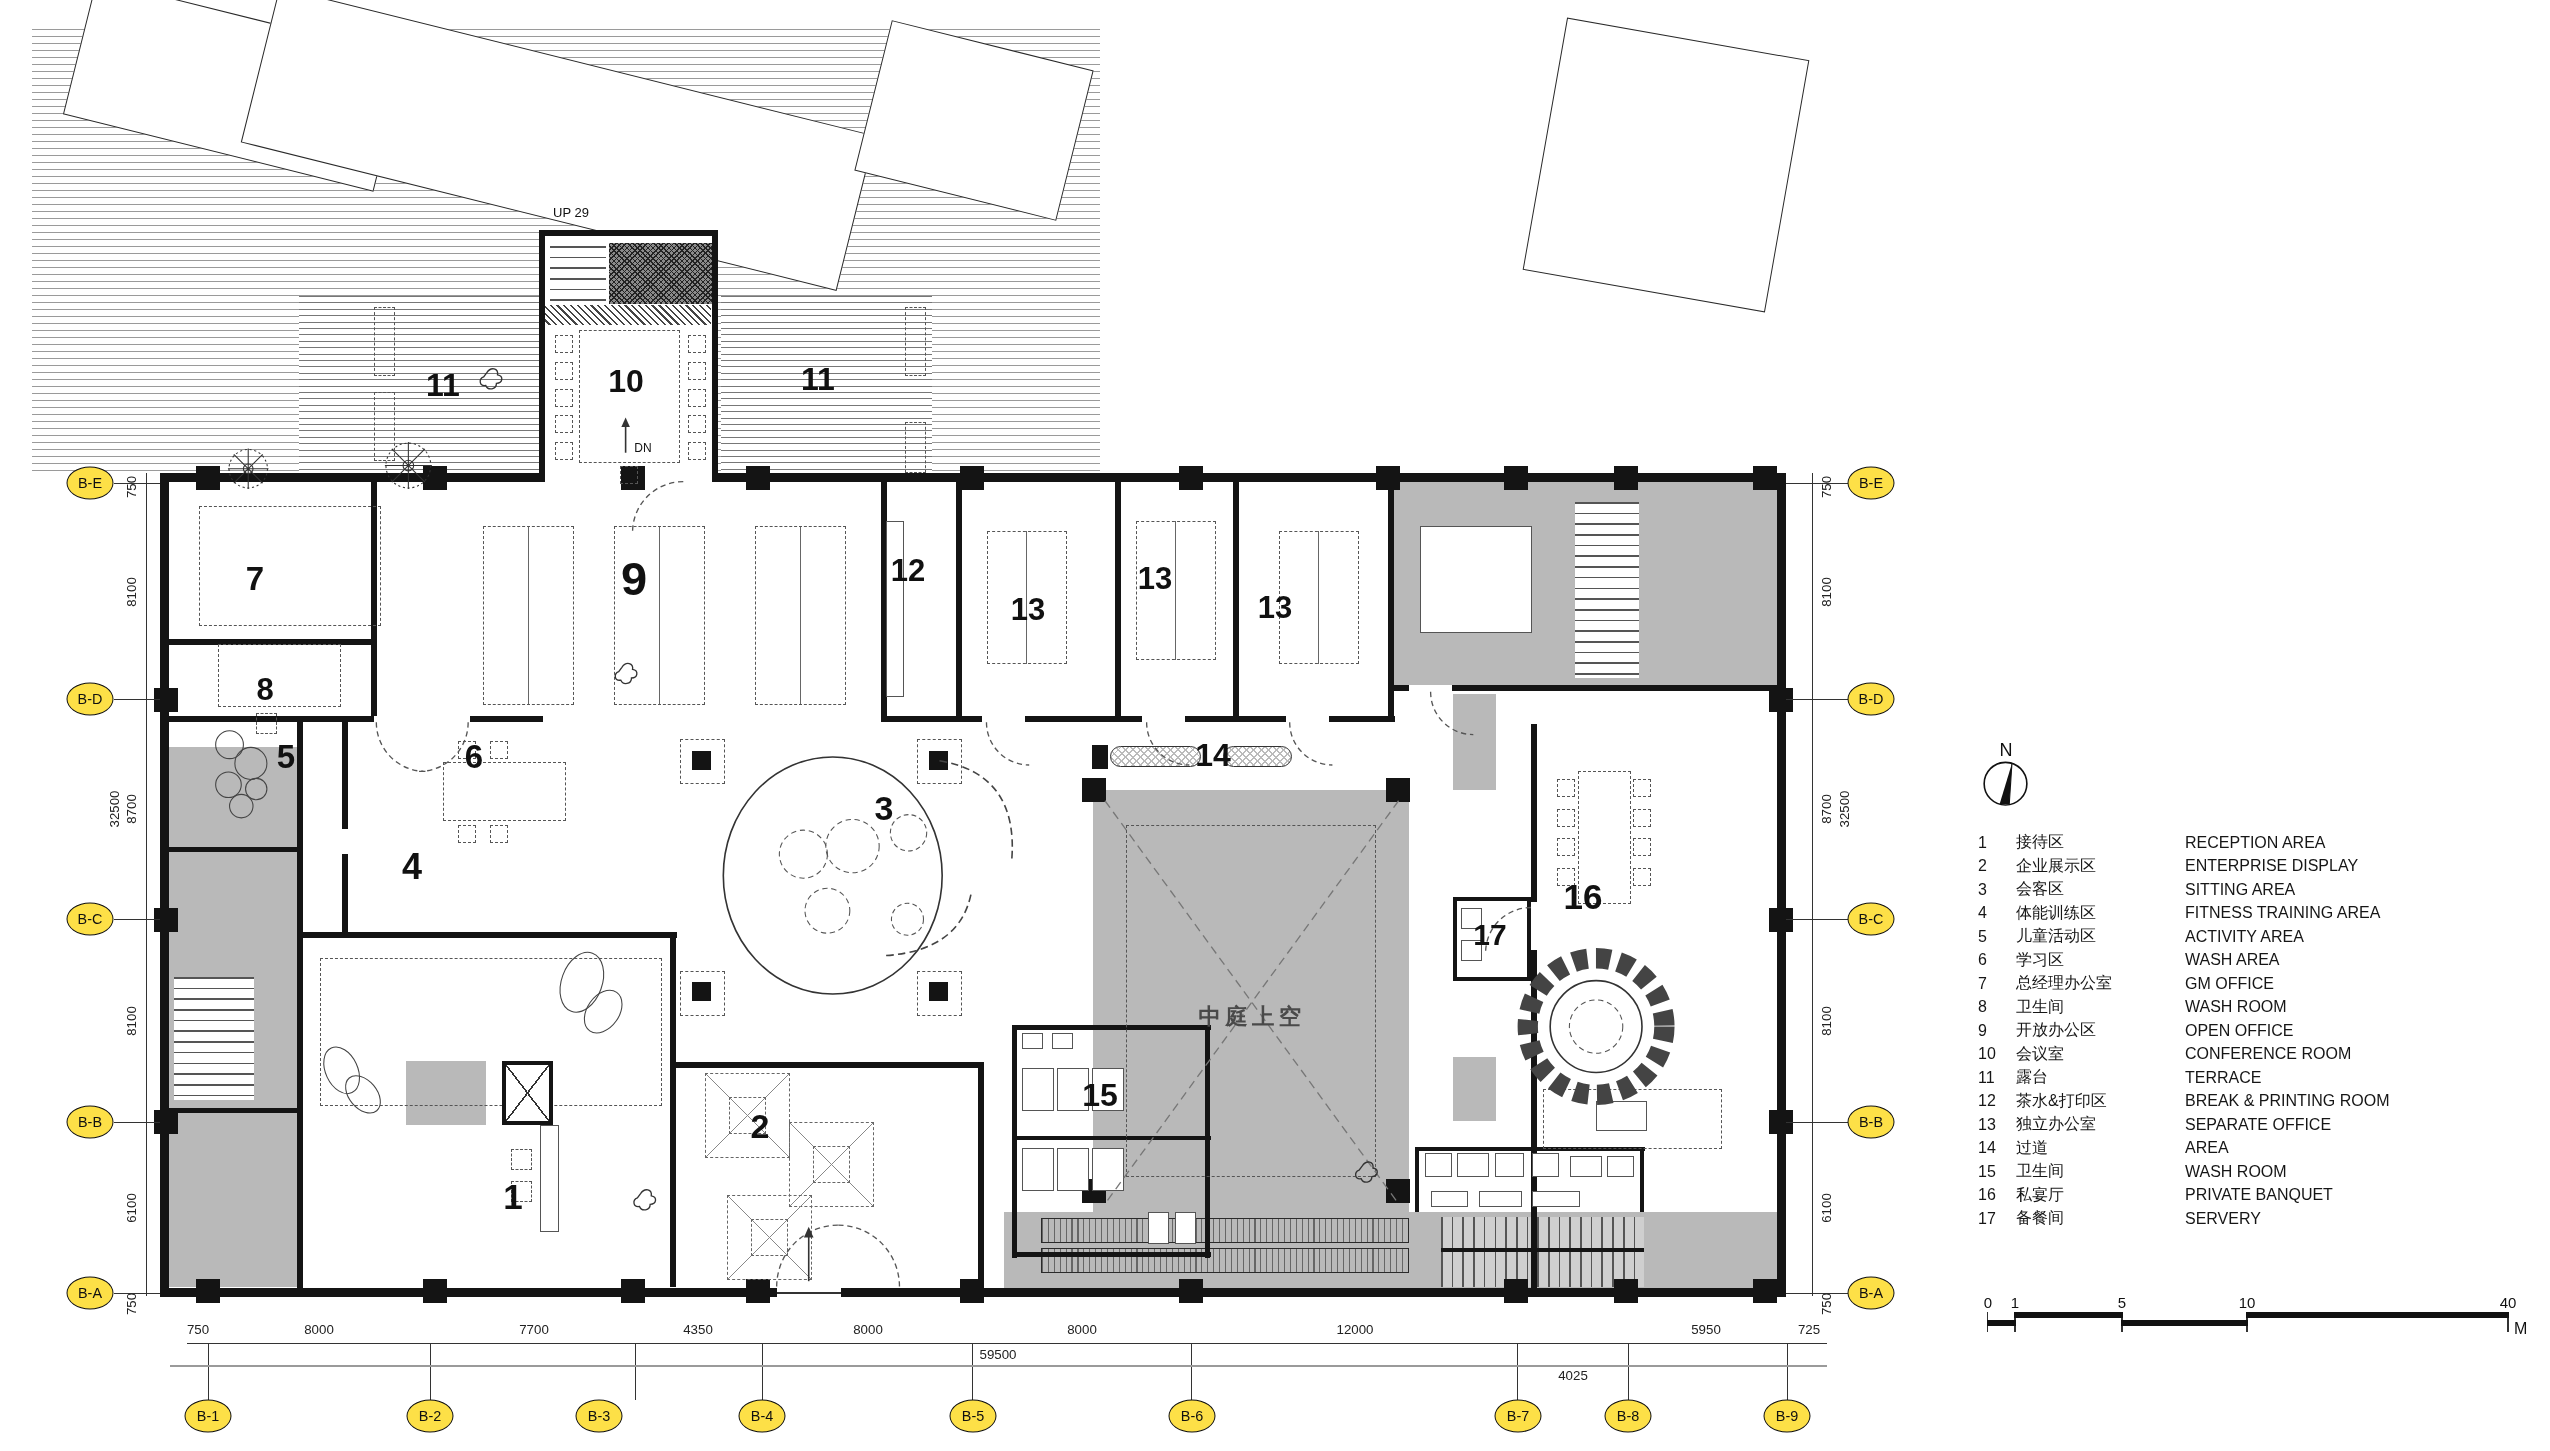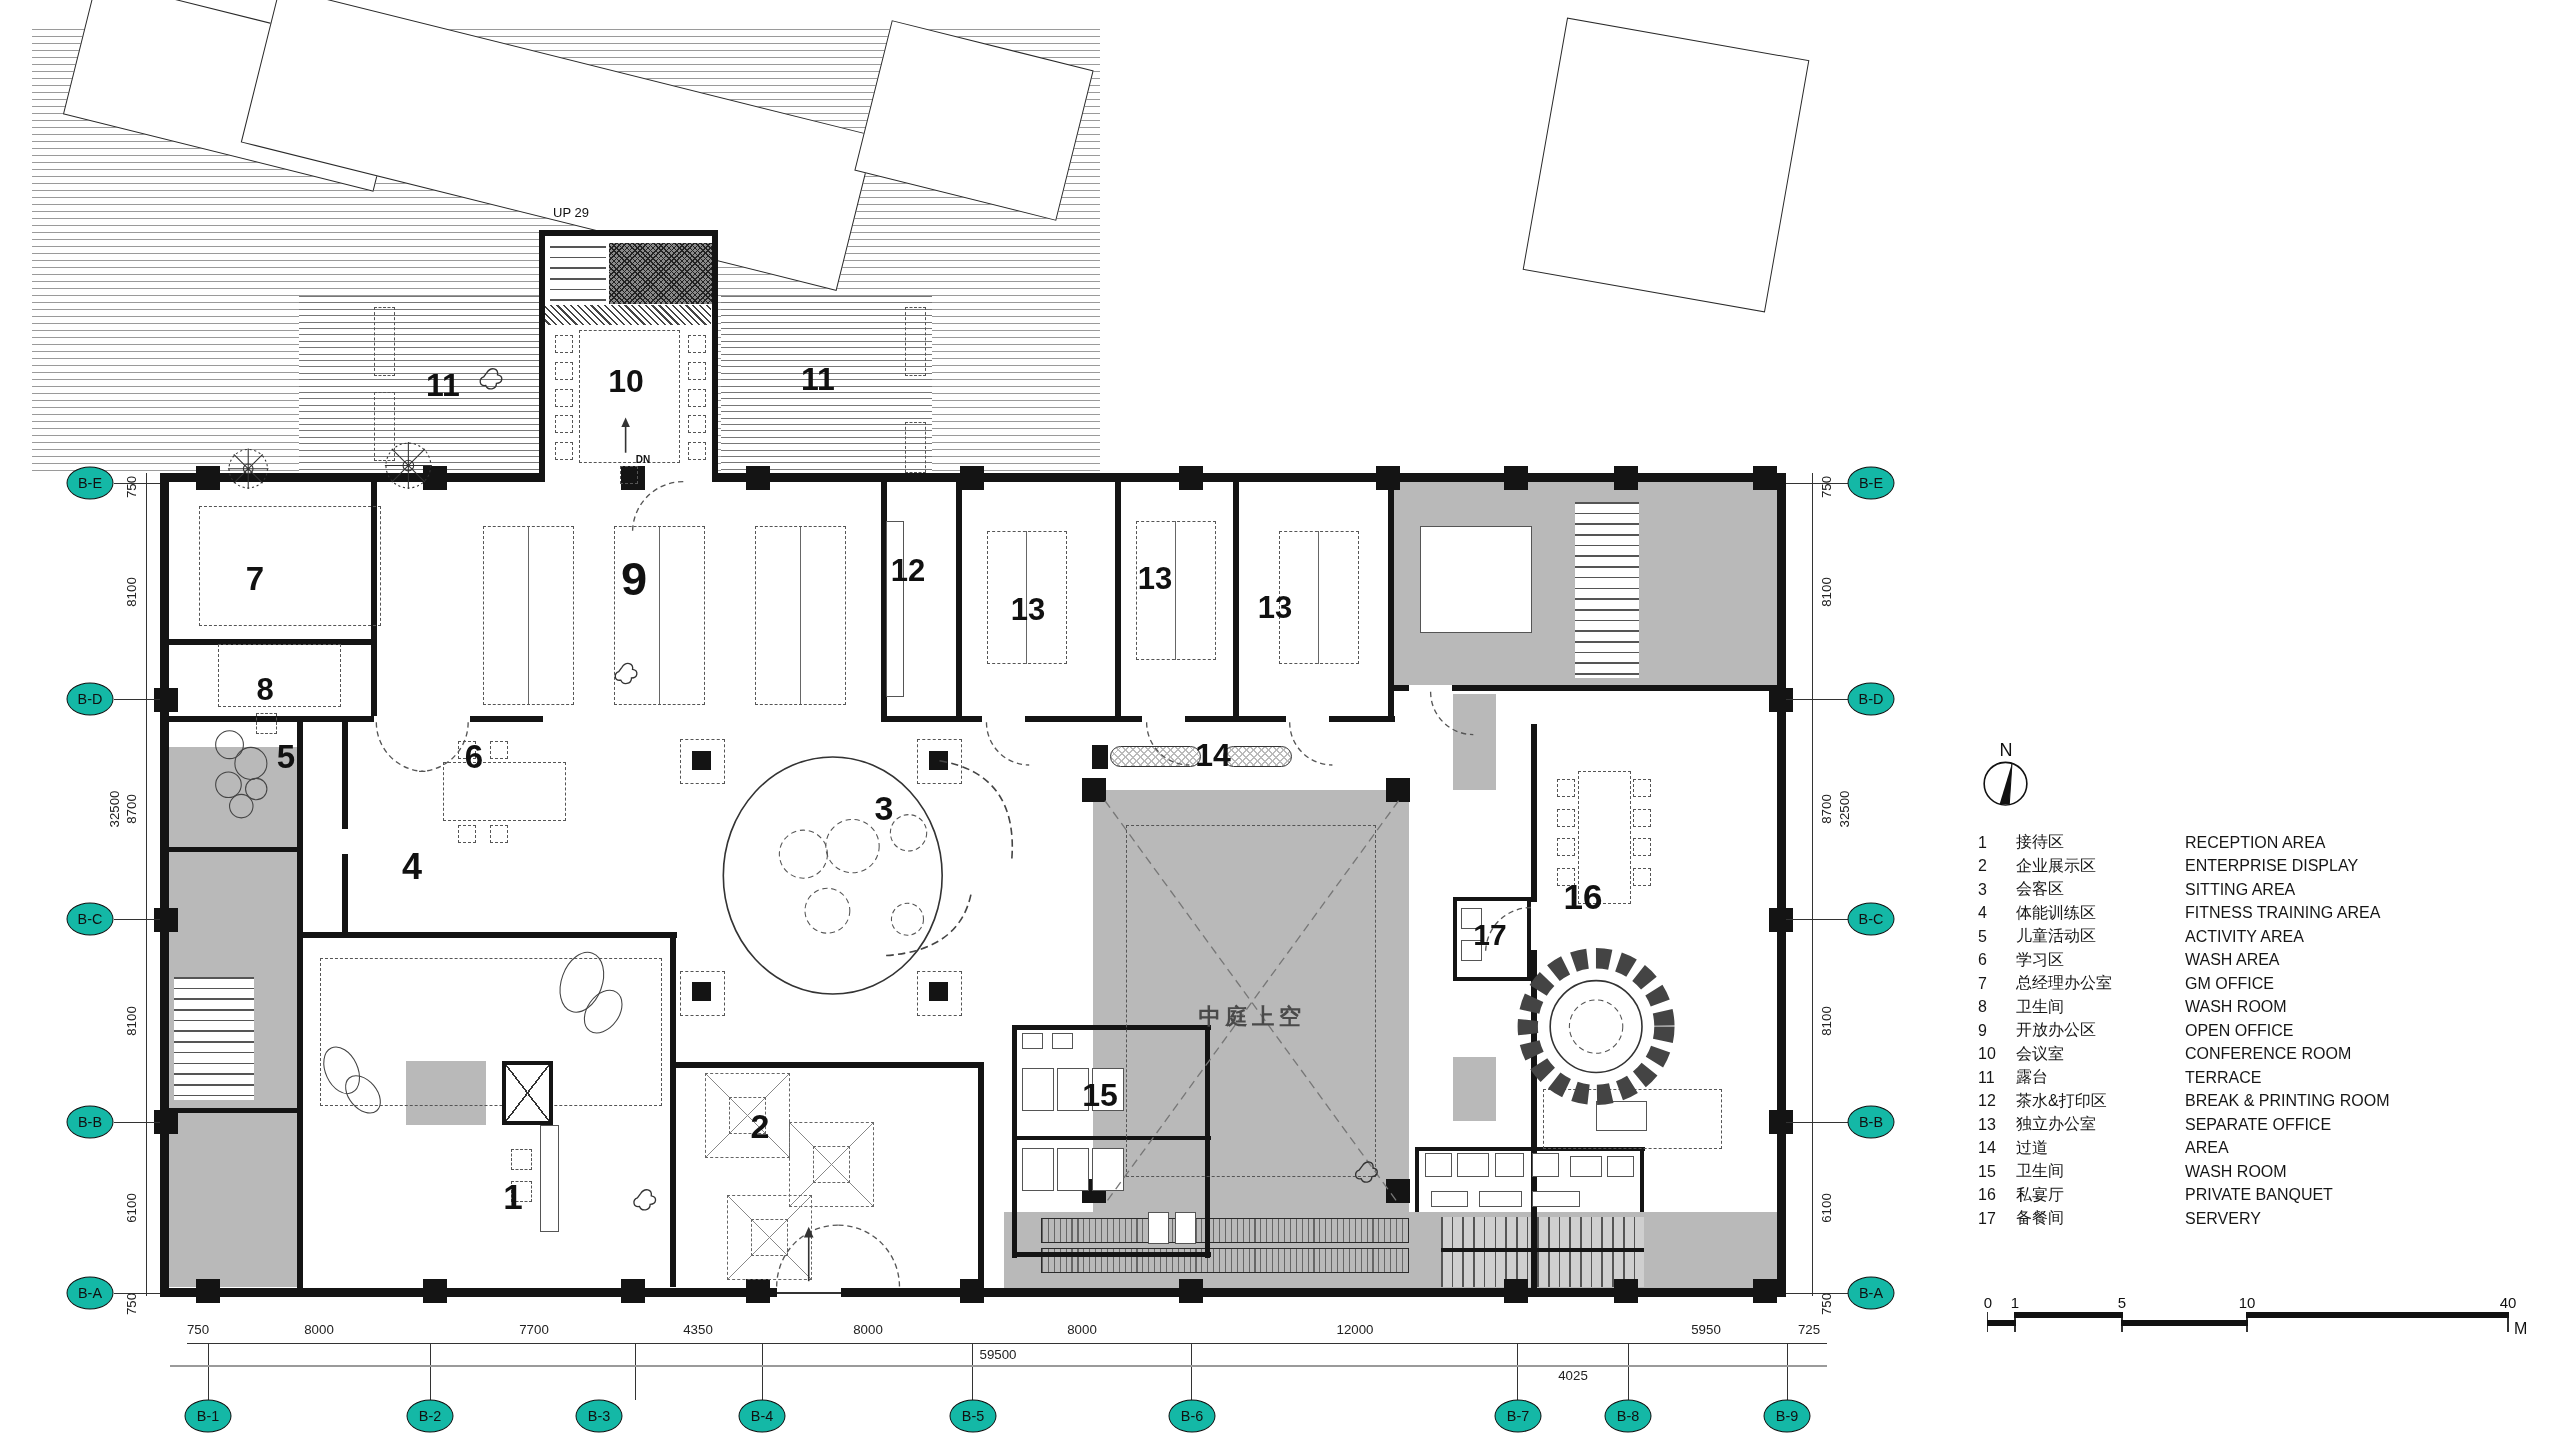--- a/index.html
+++ b/index.html
@@ -25,21 +25,21 @@
   .fix{border:1.1px solid #555;background:#fff}
   .pyr{border:1.6px dashed #666;background:linear-gradient(to top right,transparent calc(50% - 0.5px),#888 calc(50% - 0.5px) calc(50% + 0.5px),transparent calc(50% + 0.5px)),linear-gradient(to bottom right,transparent calc(50% - 0.5px),#888 calc(50% - 0.5px) calc(50% + 0.5px),transparent calc(50% + 0.5px))}
   .pyr:after{content:"";position:absolute;inset:28%;border:1.1px dashed #666}
   .bench{border:1.6px solid #333;border-radius:11.7px;background:repeating-linear-gradient(45deg,#bbb 0 1.1px,transparent 1.1px 5.3px),repeating-linear-gradient(-45deg,#bbb 0 1.1px,transparent 1.1px 5.3px)}
   .elev{border:4.3px solid #141414;background:linear-gradient(to top right,transparent calc(50% - 0.8px),#333 calc(50% - 0.8px) calc(50% + 0.8px),transparent calc(50% + 0.8px)),linear-gradient(to bottom right,transparent calc(50% - 0.8px),#333 calc(50% - 0.8px) calc(50% + 0.8px),transparent calc(50% + 0.8px)),#fff}
   .slab{background:#fff;border:1.6px solid #2a2a2a}
   .roomnum{font-weight:600;color:#111;transform:translate(-50%,-50%);white-space:nowrap;line-height:1}
   .note{font-weight:600;color:#111;transform:translate(-50%,-50%);white-space:nowrap;line-height:1}
   .dimt{font-size:13.3px;color:#222;transform:translate(-50%,-50%);white-space:nowrap;line-height:1}
   .dimv{font-size:13.3px;color:#222;transform:translate(-50%,-50%) rotate(-90deg);white-space:nowrap;line-height:1}
-  .bub{width:47px;height:33px;border:1.6px solid #111;border-radius:50%;display:flex;align-items:center;justify-content:center;font-size:14.4px;color:#111;transform:translate(-50%,-50%);background:#14b8a6;line-height:1}
+  .bub{width:47px;height:33px;border:1.6px solid #111;border-radius:50%;display:flex;align-items:center;justify-content:center;font-size:14.4px;color:#111;transform:translate(-50%,-50%);background:#fde047;line-height:1}
   .leg-row{display:flex;height:23.5px;align-items:center;font-size:16px;color:#161616;white-space:nowrap}
   .leg-no{width:38px}
   .leg-zh{width:169px}
   .leg-en{flex:1}
   .sbnum{font-size:15px;color:#111;transform:translate(-50%,-100%);line-height:1}
 </style>
 </head>
 <body>
 
 <div id="stage">
@@ -340,21 +340,21 @@
   <div class="a roomnum" style="left:1028px;top:609px;font-size:31px">13</div>
   <div class="a roomnum" style="left:1155px;top:578px;font-size:31px">13</div>
   <div class="a roomnum" style="left:1275px;top:607px;font-size:31px">13</div>
   <div class="a roomnum" style="left:1213px;top:755px;font-size:32px">14</div>
   <div class="a roomnum" style="left:1100px;top:1095px;font-size:32px">15</div>
   <div class="a roomnum" style="left:1583px;top:896px;font-size:35px">16</div>
   <div class="a roomnum" style="left:1490px;top:935px;font-size:30px">17</div>
 
   <div class="a note" style="left:1252px;top:1017px;font-size:22.4px;letter-spacing:4.3px;color:#4a4a4a">中庭上空</div>
   <div class="a note" style="left:571px;top:212px;font-size:13px;font-weight:400">UP 29</div>
-  <div class="a note" style="left:643px;top:460px;font-size:10px;font-weight:700">DN</div>
+  <div class="a note" style="left:643px;top:448px;font-size:12px;font-weight:400">DN</div>
 
   <div class="a line" style="left:187px;top:1343px;width:1640px;height:1.1px"></div>
   <div class="a grayline" style="left:170px;top:1365px;width:1657px;height:2.1px"></div>
   <div class="a line" style="left:146px;top:473px;width:1.1px;height:823px"></div>
   <div class="a line" style="left:1812px;top:473px;width:1.1px;height:823px"></div>
 
   <div class="a dimt" style="left:198px;top:1330px">750</div>
   <div class="a dimt" style="left:319px;top:1330px">8000</div>
   <div class="a dimt" style="left:534px;top:1330px">7700</div>
   <div class="a dimt" style="left:698px;top:1330px">4350</div>

